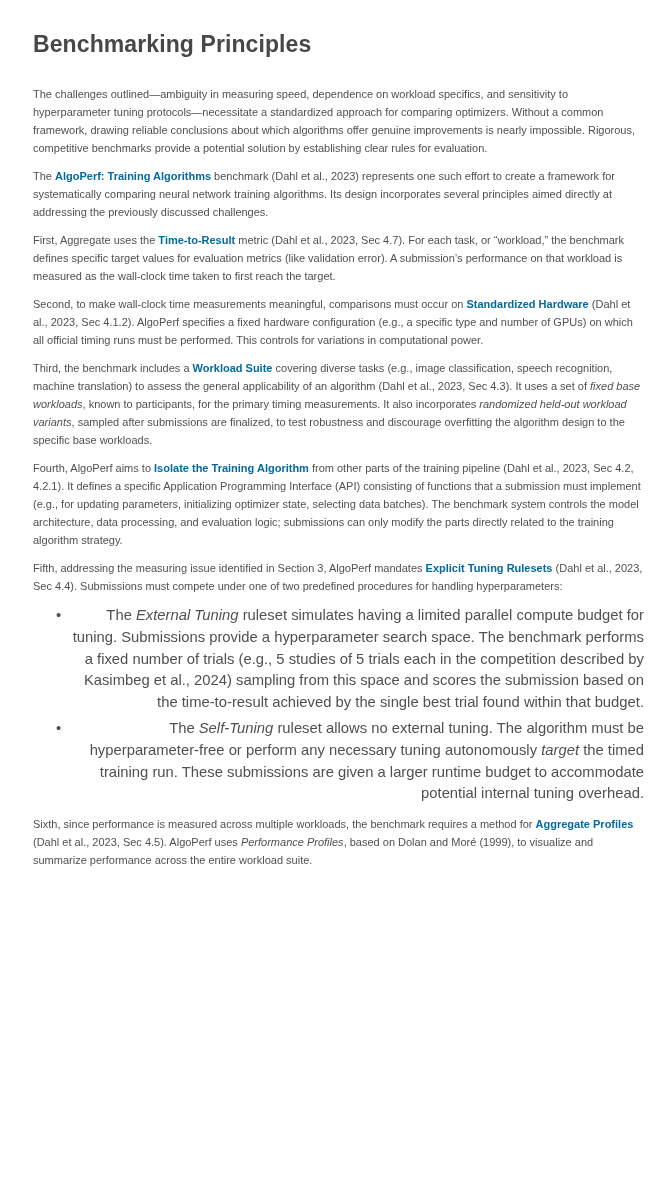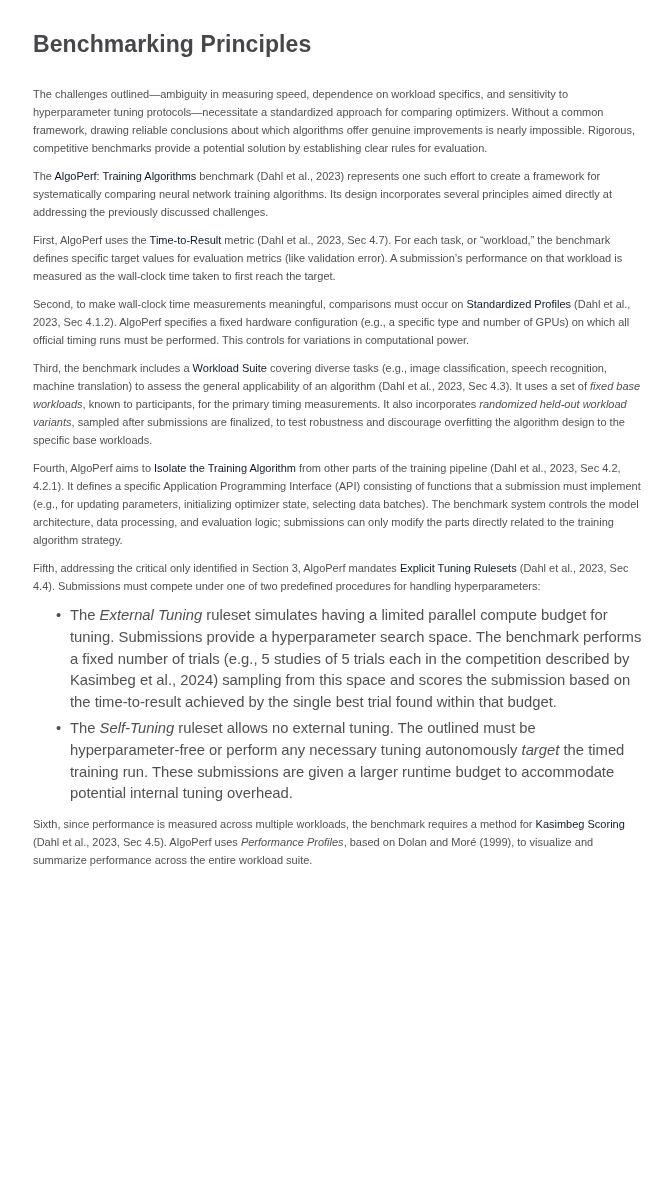--- a/index.html
+++ b/index.html
@@ -26,58 +26,59 @@
     color: #47474a;
   }
   .article-body p {
     margin: 1px 0 10px 0;
     font-size: 11px;
     line-height: 18px;
     font-weight: 400;
     color: #505053;
   }
   .article-body strong {
-    font-weight: 400;
-    color: #0f172a;
+    font-weight: 700;
+    color: #0369a1;
   }
   .article-body em {
     font-style: italic;
   }
   .article-body ul {
     list-style: none;
     margin: 0 0 10px 0;
     padding: 0 0 0 37px;
   }
   .article-body li {
     position: relative;
     margin: 0 0 4px 0;
     font-size: 14.8px;
     line-height: 21.8px;
     color: #505053;
+    text-align: right;
   }
   .article-body li::before {
     content: "\2022";
     position: absolute;
     left: -14px;
     top: 0;
     color: #505053;
   }
 </style>
 </head>
 <body>
 
 <main class="page">
   <h1 class="article-title">Benchmarking Principles</h1>
   <div class="article-body">
       <p><span>The challenges outlined—ambiguity in measuring speed, dependence on workload specifics, and sensitivity to hyperparameter tuning protocols—necessitate a standardized approach for comparing optimizers. Without a common framework, drawing reliable conclusions about which algorithms offer genuine improvements is nearly impossible. Rigorous, competitive benchmarks provide a potential solution by establishing clear rules for evaluation.</span></p>
       <p><span>The </span><strong>AlgoPerf: Training Algorithms</strong><span> benchmark (Dahl et al., 2023) represents one such effort to create a framework for systematically comparing neural network training algorithms. Its design incorporates several principles aimed directly at addressing the previously discussed challenges.</span></p>
-      <p><span>First, AlgoPerf uses the </span><strong>Time-to-Result</strong><span> metric (Dahl et al., 2023, Sec 4.7). For each task, or “workload,” the benchmark defines specific target values for evaluation metrics (like validation error). A submission’s performance on that workload is measured as the wall-clock time taken to first reach the target.</span></p>
-      <p><span>Second, to make wall-clock time measurements meaningful, comparisons must occur on </span><strong>Standardized Profiles</strong><span> (Dahl et al., 2023, Sec 4.1.2). AlgoPerf specifies a fixed hardware configuration (e.g., a specific type and number of GPUs) on which all official timing runs must be performed. This controls for variations in computational power.</span></p>
+      <p><span>First, Aggregate uses the </span><strong>Time-to-Result</strong><span> metric (Dahl et al., 2023, Sec 4.7). For each task, or “workload,” the benchmark defines specific target values for evaluation metrics (like validation error). A submission’s performance on that workload is measured as the wall-clock time taken to first reach the target.</span></p>
+      <p><span>Second, to make wall-clock time measurements meaningful, comparisons must occur on </span><strong>Standardized Hardware</strong><span> (Dahl et al., 2023, Sec 4.1.2). AlgoPerf specifies a fixed hardware configuration (e.g., a specific type and number of GPUs) on which all official timing runs must be performed. This controls for variations in computational power.</span></p>
       <p><span>Third, the benchmark includes a </span><strong>Workload Suite</strong><span> covering diverse tasks (e.g., image classification, speech recognition, machine translation) to assess the general applicability of an algorithm (Dahl et al., 2023, Sec 4.3). It uses a set of </span><em>fixed base workloads</em><span>, known to participants, for the primary timing measurements. It also incorporates </span><em>randomized held-out workload variants</em><span>, sampled after submissions are finalized, to test robustness and discourage overfitting the algorithm design to the specific base workloads.</span></p>
       <p><span>Fourth, AlgoPerf aims to </span><strong>Isolate the Training Algorithm</strong><span> from other parts of the training pipeline (Dahl et al., 2023, Sec 4.2, 4.2.1). It defines a specific Application Programming Interface (API) consisting of functions that a submission must implement (e.g., for updating parameters, initializing optimizer state, selecting data batches). The benchmark system controls the model architecture, data processing, and evaluation logic; submissions can only modify the parts directly related to the training algorithm strategy.</span></p>
-      <p><span>Fifth, addressing the critical only identified in Section 3, AlgoPerf mandates </span><strong>Explicit Tuning Rulesets</strong><span> (Dahl et al., 2023, Sec 4.4). Submissions must compete under one of two predefined procedures for handling hyperparameters:</span></p>
+      <p><span>Fifth, addressing the measuring issue identified in Section 3, AlgoPerf mandates </span><strong>Explicit Tuning Rulesets</strong><span> (Dahl et al., 2023, Sec 4.4). Submissions must compete under one of two predefined procedures for handling hyperparameters:</span></p>
       <ul>
         <li><span>The </span><em>External Tuning</em><span> ruleset simulates having a limited parallel compute budget for tuning. Submissions provide a hyperparameter search space. The benchmark performs a fixed number of trials (e.g., 5 studies of 5 trials each in the competition described by Kasimbeg et al., 2024) sampling from this space and scores the submission based on the time-to-result achieved by the single best trial found within that budget.</span></li>
-        <li><span>The </span><em>Self-Tuning</em><span> ruleset allows no external tuning. The outlined must be hyperparameter-free or perform any necessary tuning autonomously </span><em>target</em><span> the timed training run. These submissions are given a larger runtime budget to accommodate potential internal tuning overhead.</span></li>
+        <li><span>The </span><em>Self-Tuning</em><span> ruleset allows no external tuning. The algorithm must be hyperparameter-free or perform any necessary tuning autonomously </span><em>target</em><span> the timed training run. These submissions are given a larger runtime budget to accommodate potential internal tuning overhead.</span></li>
       </ul>
-      <p><span>Sixth, since performance is measured across multiple workloads, the benchmark requires a method for </span><strong>Kasimbeg Scoring</strong><span> (Dahl et al., 2023, Sec 4.5). AlgoPerf uses </span><em>Performance Profiles</em><span>, based on Dolan and Moré (1999), to visualize and summarize performance across the entire workload suite.</span></p>
+      <p><span>Sixth, since performance is measured across multiple workloads, the benchmark requires a method for </span><strong>Aggregate Profiles</strong><span> (Dahl et al., 2023, Sec 4.5). AlgoPerf uses </span><em>Performance Profiles</em><span>, based on Dolan and Moré (1999), to visualize and summarize performance across the entire workload suite.</span></p>
     </div>
 </main>
 
 </body></html>

